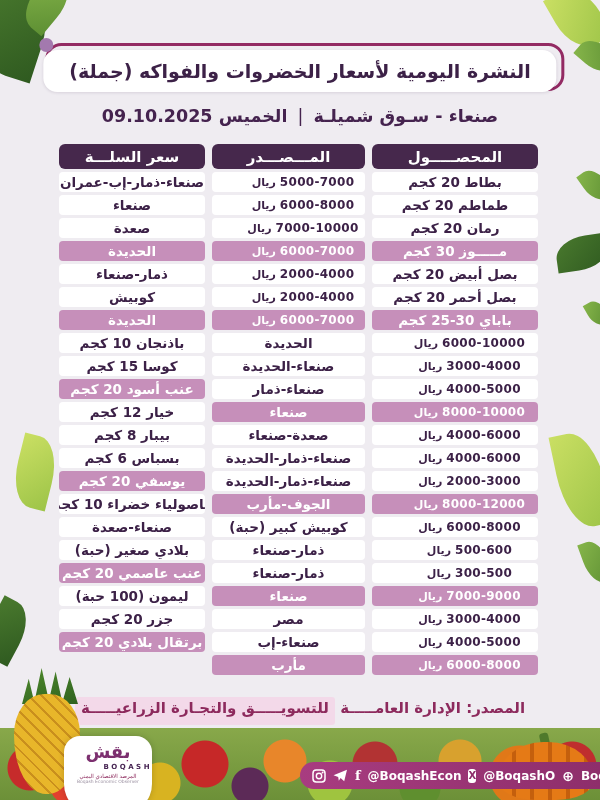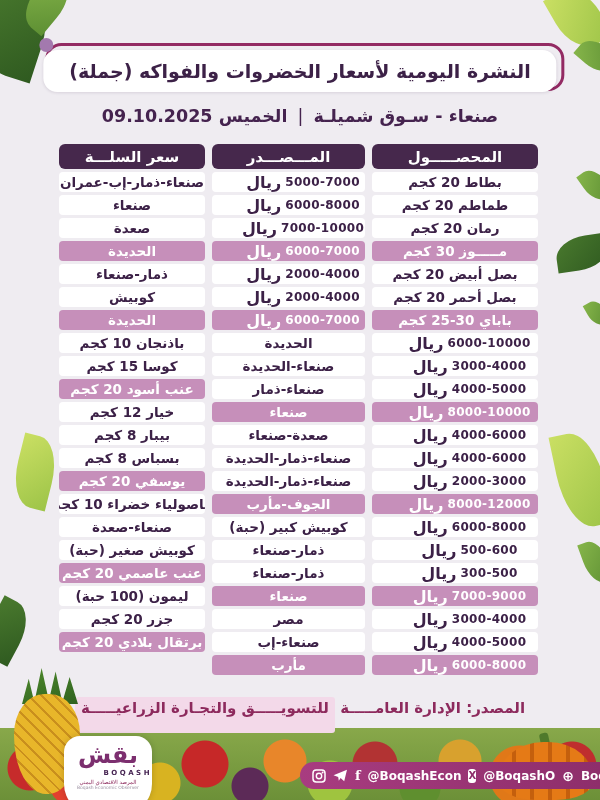--- a/index.html
+++ b/index.html
@@ -25,27 +25,27 @@
   .dateline .sep{padding:0 4px;font-weight:normal;color:#45234f;}
 
   
   .table{position:absolute;top:144px;right:62px;width:479px;direction:rtl;display:grid;
     grid-template-columns:166px 153px 146px;column-gap:7px;row-gap:3px;z-index:2;}
   .th{height:25px;background:#46284c;color:#fff;border-radius:6px;display:flex;align-items:center;
     justify-content:center;font-size:15px;font-weight:bold;}
   .td{height:20px;background:#fff;border-radius:4px;display:flex;align-items:center;justify-content:center;
     color:#3c2147;font-weight:bold;font-size:13.5px;white-space:nowrap;overflow:hidden;}
   .td .num{font-size:12px;letter-spacing:.3px;}
-  .td .unit{font-size:16px;margin-inline-start:4px;margin-left:29px;}
+  .td .unit{font-size:11px;margin-inline-start:4px;margin-left:29px;}
   .td.hl{background:#c68fba;color:#fff;}
 
   
   .source-line{position:absolute;top:699px;width:100%;text-align:center;direction:rtl;
     font-size:15px;font-weight:bold;color:#8d2a5d;z-index:4;}
-  .source-line .hl-text{background:#f3d9e9;padding:2px 6px 16px;border-radius:3px;}
+  .source-line .hl-text{background:#f3d9e9;padding:2px 6px 8px;border-radius:3px;}
 
   
   .produce{position:absolute;left:0;bottom:0;width:600px;height:72px;z-index:3;
     background:
       radial-gradient(circle at 30px 40px,#c62b2b 0 22px,transparent 23px),
       radial-gradient(circle at 70px 56px,#e2402e 0 20px,transparent 21px),
       radial-gradient(circle at 115px 34px,#7ab33e 0 24px,transparent 25px),
       radial-gradient(circle at 160px 55px,#d8b321 0 20px,transparent 21px),
       radial-gradient(circle at 205px 36px,#c62828 0 23px,transparent 24px),
       radial-gradient(circle at 250px 58px,#5c2a57 0 18px,transparent 19px),
@@ -78,21 +78,21 @@
   .social-bar svg{display:block;}
   .fb-glyph{font-family:"DejaVu Serif",serif;font-size:13px;line-height:1;}
   .x-badge{width:14px;height:14px;background:#fff;border-radius:3px;color:#8e2e6b;font-size:10px;
     display:flex;align-items:center;justify-content:center;line-height:1;}
   .globe-glyph{font-size:14px;line-height:1;}
 
   
   .logo{position:absolute;left:64px;top:736px;width:88px;height:78px;background:#fff;z-index:7;
     border-radius:16px 16px 30px 30px;box-shadow:0 0 6px rgba(0,0,0,.18);text-align:center;
     padding-top:7px;box-sizing:border-box;}
-  .logo-ar{font-size:24px;font-weight:bold;color:#7c2f6f;line-height:1.05;}
+  .logo-ar{font-size:18px;font-weight:bold;color:#7c2f6f;line-height:1.05;}
   .logo-en{font-size:7px;letter-spacing:2.5px;color:#472553;font-weight:bold;margin-top:1px;text-align:right;}
   .logo-tag1{font-size:5.5px;color:#8d2a5d;direction:rtl;margin-top:2px;}
   .logo-tag2{font-size:4.5px;color:#9a8fa0;}
 </style>
 </head>
 <body>
 
 <div class="page">
 
   <div class="leaf dark" style="left:-18px;top:-20px;width:64px;height:96px;transform:rotate(18deg);"></div>
@@ -193,21 +193,21 @@
         <span class="num">4000-6000</span>
         <span class="unit">ريال</span>
       </div>
       <div class="td">صعدة-صنعاء</div>
       <div class="td">بيبار 8 كجم</div>
       <div class="td">
         <span class="num">4000-6000</span>
         <span class="unit">ريال</span>
       </div>
       <div class="td">صنعاء-ذمار-الحديدة</div>
-      <div class="td">بسباس 8 كجم</div>
+      <div class="td">بسباس 6 كجم</div>
       <div class="td">
         <span class="num">2000-3000</span>
         <span class="unit">ريال</span>
       </div>
       <div class="td">صنعاء-ذمار-الحديدة</div>
       <div class="td hl">يوسفي 20 كجم</div>
       <div class="td hl">
         <span class="num">8000-12000</span>
         <span class="unit">ريال</span>
       </div>
@@ -217,21 +217,21 @@
         <span class="num">6000-8000</span>
         <span class="unit">ريال</span>
       </div>
       <div class="td">كوبيش كبير (حبة)</div>
       <div class="td">صنعاء-صعدة</div>
       <div class="td">
         <span class="num">500-600</span>
         <span class="unit">ريال</span>
       </div>
       <div class="td">ذمار-صنعاء</div>
-      <div class="td">كوبيش صغير (حبة)</div>
+      <div class="td">بلادي صغير (حبة)</div>
       <div class="td">
         <span class="num">300-500</span>
         <span class="unit">ريال</span>
       </div>
       <div class="td">ذمار-صنعاء</div>
       <div class="td hl">عنب عاصمي 20 كجم</div>
       <div class="td hl">
         <span class="num">7000-9000</span>
         <span class="unit">ريال</span>
       </div>

